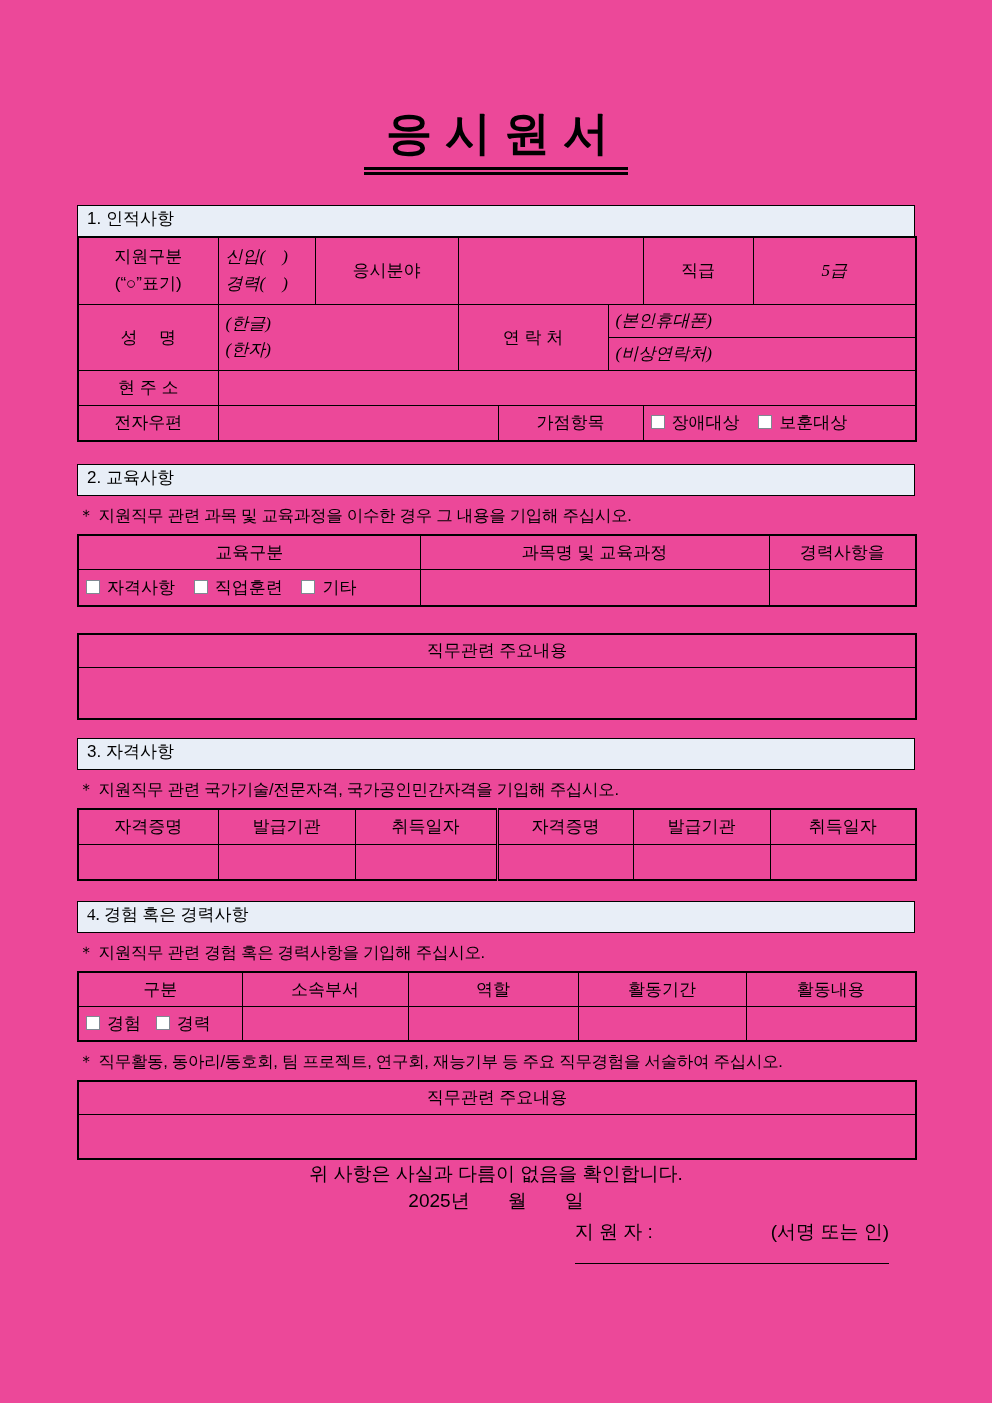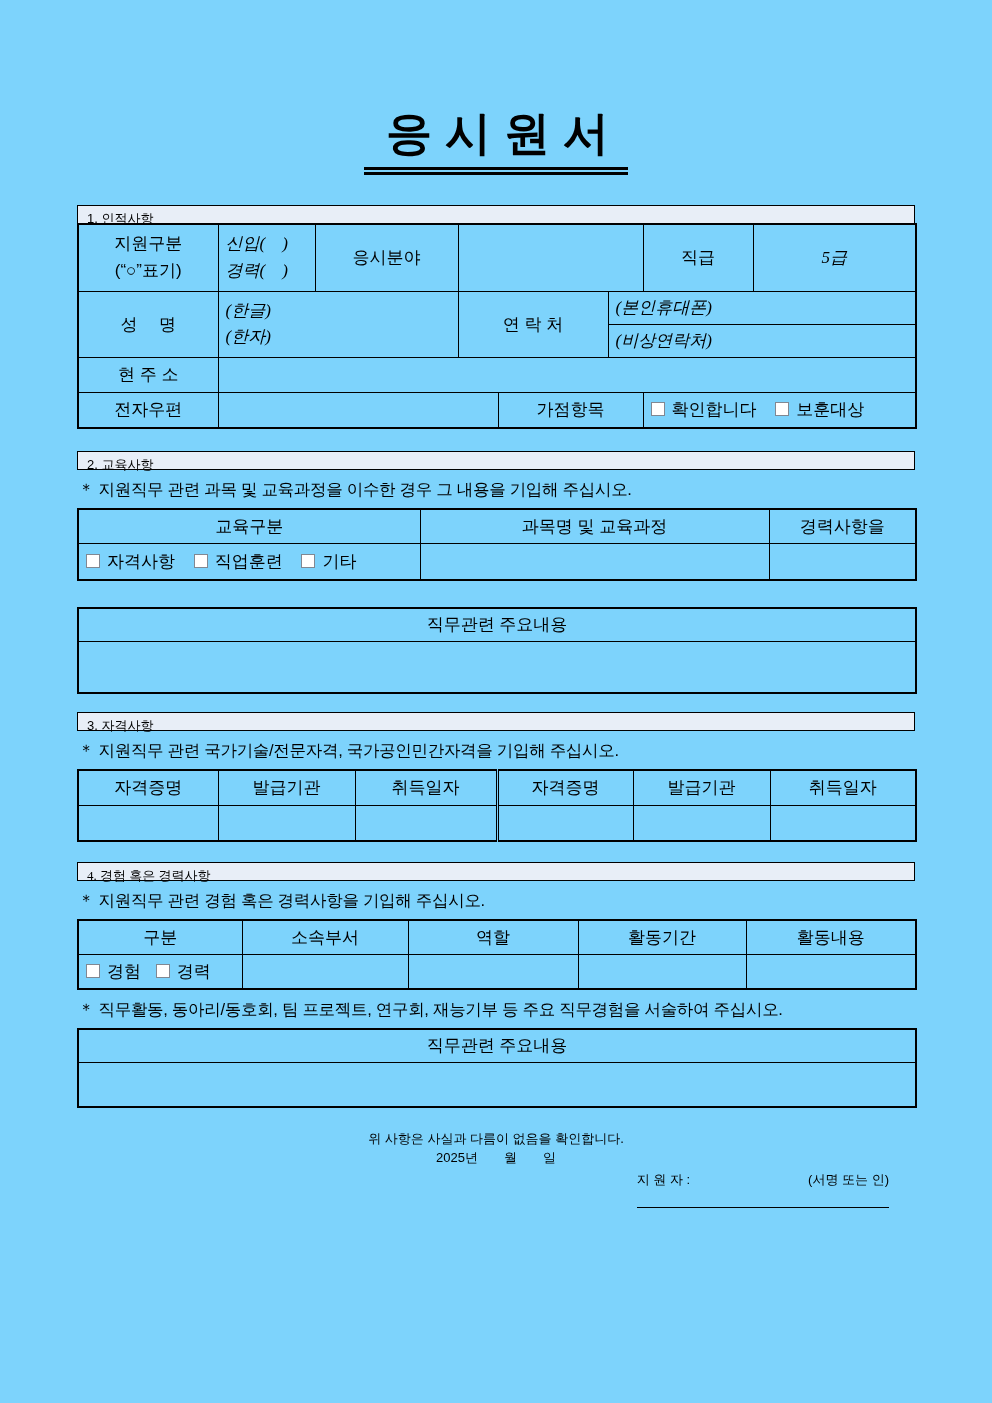--- a/index.html
+++ b/index.html
@@ -1,33 +1,33 @@
 <!DOCTYPE html>
 <html><head>
 <meta charset="utf-8">
 <style>
   html,body { margin:0; padding:0; background:#ffffff; }
   .page {
-    position:relative; width:992px; height:1403px; background:#7dd3fc;
+    position:relative; width:992px; height:1403px; background:#ec4899;
     font-family:"Liberation Sans","DejaVu Sans",sans-serif; color:#000;
     overflow:hidden;
   }
   .content { width:838px; margin:0 auto; }
 
   
   .doc-title { text-align:center; padding-top:106px; margin-bottom:30px; }
   .doc-title .tt {
     display:inline-block; font-size:46px; font-weight:bold; letter-spacing:13px;
     border-bottom:8px double #000; padding:0 6px 6px 22px; line-height:1.2;
   }
 
   
   .sec-bar {
     box-sizing:border-box; background:#e8eef7; border:1.5px solid #000;
-    height:19px; line-height:25px; font-size:13px; padding-left:9px;
+    height:32px; line-height:25px; font-size:17px; padding-left:9px;
   }
 
   
   .note { font-size:16.5px; margin:9px 0 7px 1px; letter-spacing:-0.3px; }
 
   
   table { border-collapse:collapse; table-layout:fixed; width:838px; border:2px solid #000; }
   td { border:1px solid #000; font-size:17px; padding:0 7px; overflow:hidden; vertical-align:middle; }
   .sec-bar + table { margin-top:-1.5px; }
   .c  { text-align:center; }
@@ -52,21 +52,21 @@
   .check-item:last-child { margin-right:0;text-align:center; }
 
   
   .gap22 { margin-top:22px; }
   .gap26 { margin-top:26px; }
   .gap18 { margin-top:18px; }
   .gap20 { margin-top:20px;font-family:Liberation Serif, serif; }
   .gap4  { margin-top:4px; }
 
   
-  .footer { margin-top:22px; font-size:13px; }
+  .footer { font-size:19px; }
   .footer .line { text-align:center; line-height:1.45; }
   .sign-row { display:flex; justify-content:flex-end; padding-right:26px; margin-top:4px; }
   .sign-wrap { border-bottom:1.5px solid #000; padding-bottom:18px; white-space:nowrap; }
   .sign-space { display:inline-block; width:118px; }
 </style>
 </head>
 <body>
 
 <div class="page">
   <div class="content">
@@ -116,21 +116,21 @@
       </tr>
       <tr class="rh34">
         <td class="c">현 주 소</td>
         <td colspan="7"></td>
       </tr>
       <tr class="rh34">
         <td class="c">전자우편</td>
         <td colspan="3"></td>
         <td class="c" colspan="2">가점항목</td>
         <td class="l" colspan="2">
-          <span class="check-item"><span class="cbx"></span><span>확인합니다</span></span>
+          <span class="check-item"><span class="cbx"></span><span>장애대상</span></span>
           <span class="check-item"><span class="cbx"></span><span>보훈대상</span></span>
         </td>
       </tr>
     </tbody>
       </table>
 
     <div class="sec-bar gap22">2.  교육사항</div>
     <div class="note">＊ 지원직무 관련 과목 및 교육과정을 이수한 경우 그 내용을 기입해 주십시오.</div>
     <table>
       <colgroup>

